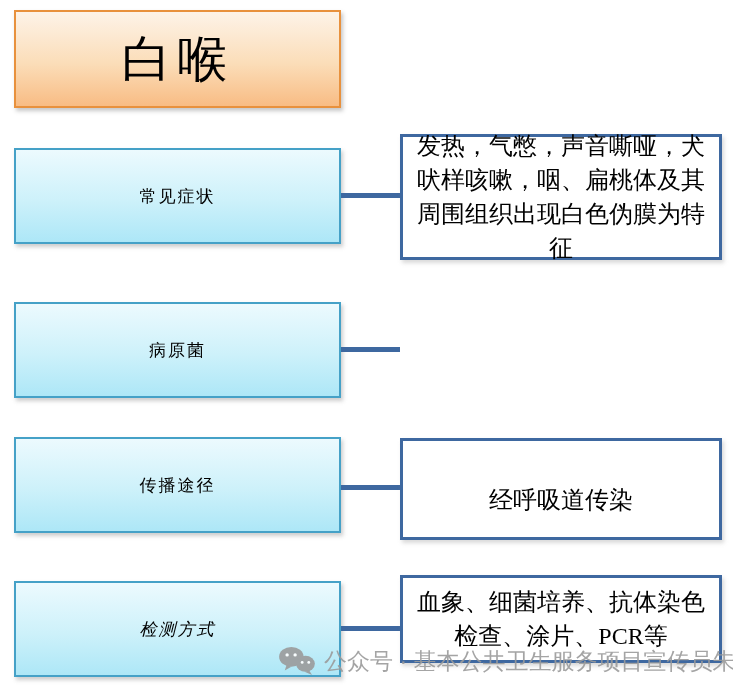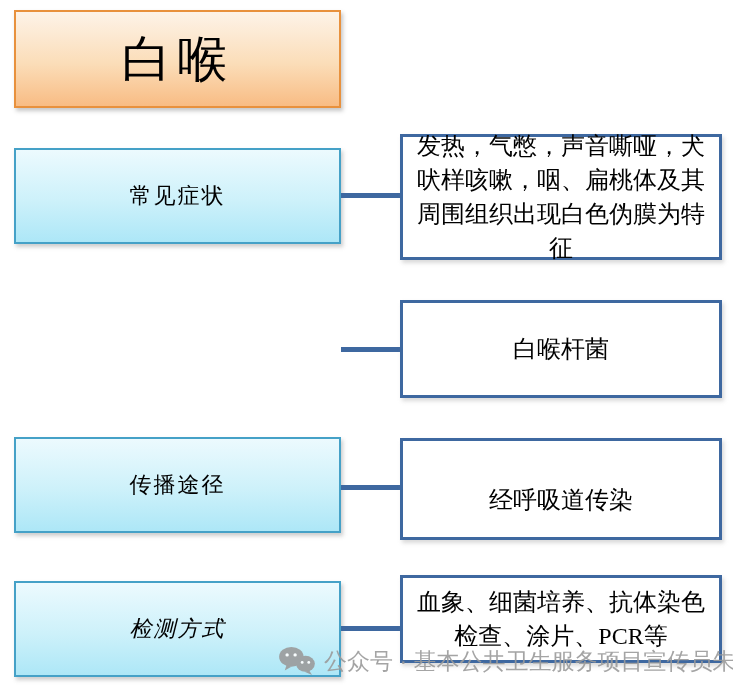--- a/index.html
+++ b/index.html
@@ -32,21 +32,21 @@
     box-shadow: 2px 3px 4px rgba(130,130,130,0.45);
     font-size: 50px;
     letter-spacing: 6px;
   }
   .label-box {
     left: 14px;
     width: 327px; height: 96px;
     background: linear-gradient(180deg, #ECFAFE 0%, #CDF1FA 55%, #ADE7F7 100%);
     border: 2px solid #45A1C7;
     box-shadow: 2px 3px 4px rgba(130,130,130,0.4);
-    font-size: 22px;
+    font-size: 17px;
     letter-spacing: 2px;
     align-items: center;
   }
   .label-box.r0 { top: 148px; }
   .label-box.r1 { top: 302px; }
   .label-box.r2 { top: 437px; font-family: Liberation Mono, monospace; }
   .label-box.r3 { top: 581px; font-style: italic; }
   .content-box {
     left: 400px;
     width: 322px;
@@ -102,24 +102,24 @@
   </div>
 
   <div class="box label-box r0">
     <span>常见症状</span>
   </div>
   <div class="connector r0"></div>
   <div class="box content-box r0">
     <span>发热，气憋，声音嘶哑，犬吠样咳嗽，咽、扁桃体及其周围组织出现白色伪膜为特征</span>
   </div>
 
+  <div class="box label-box r1">
+    <span>病原菌</span>
+  </div>
   <div class="connector r1"></div>
-  <div class="box content-box r1">
-    <span>白喉杆菌</span>
-  </div>
 
   <div class="box label-box r2">
     <span>传播途径</span>
   </div>
   <div class="connector r2"></div>
   <div class="box content-box r2">
     <span>经呼吸道传染</span>
   </div>
 
   <div class="box label-box r3">

